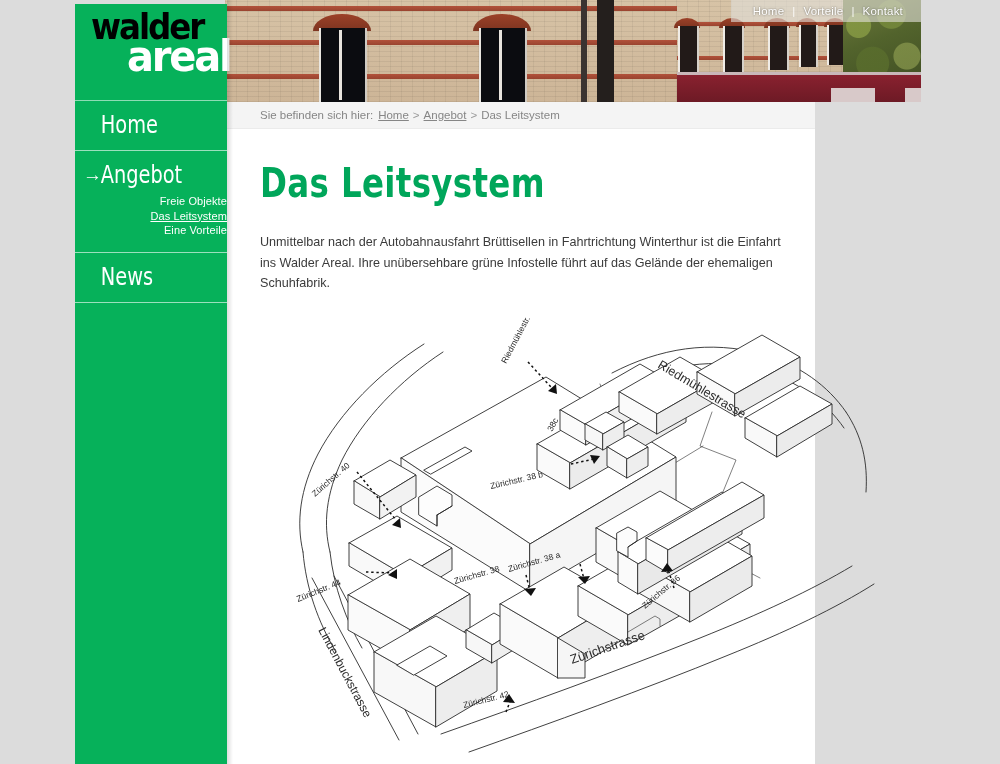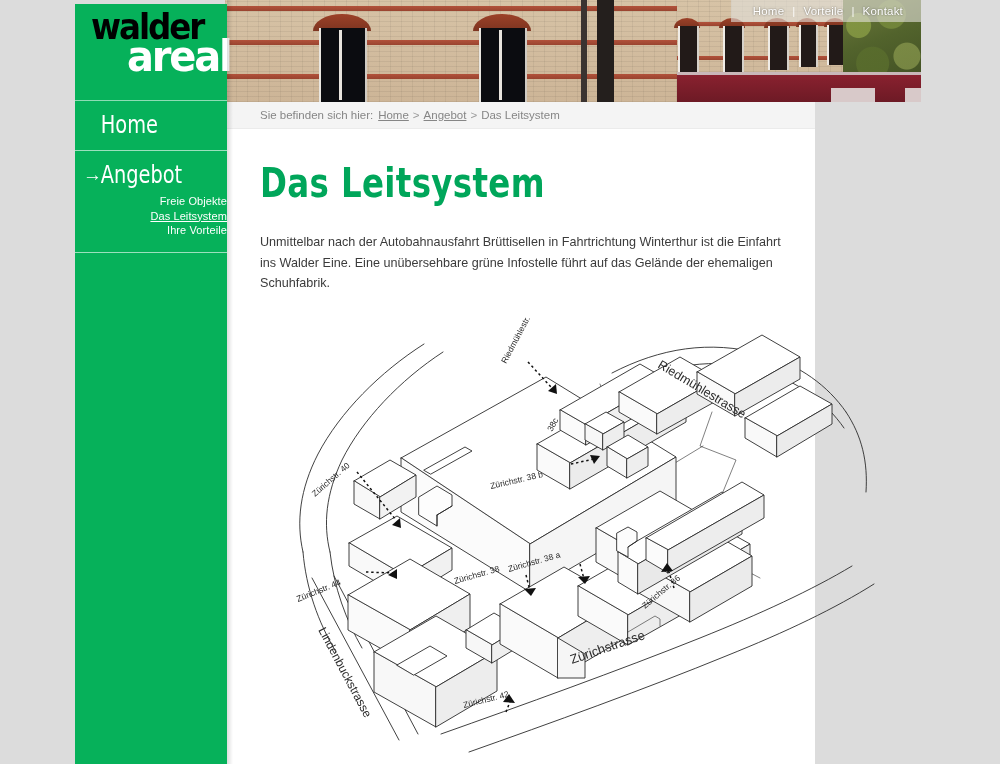--- a/index.html
+++ b/index.html
@@ -306,42 +306,45 @@
     <div class="nav-item">
       <span class="nav-label">Home</span>
     </div>
 
     <div class="nav-item has-arrow">
       <span class="nav-arrow">→</span>
       <span class="nav-label">Angebot</span>
       <div class="subnav">
         <a href="#">Freie Objekte</a>
         <a href="#" class="active">Das Leitsystem</a>
-        <a href="#">Ihre Vorteile</a>
+        <a href="#">Eine Vorteile</a>
       </div>
     </div>
 
 
+    <div class="nav-item">
+      <span class="nav-label">News</span>
+    </div>
 
   </div>
 
   <div id="content">
 
     <div id="breadcrumb-bar">
       <span class="crumb-lead">Sie befinden sich hier:</span>
       <a href="#">Home</a>
       <span class="crumb-sep">&gt;</span>
       <a href="#">Angebot</a>
       <span class="crumb-sep">&gt;</span>
       <span>Das Leitsystem</span>
     </div>
 
     <h1 id="page-title">Das Leitsystem</h1>
 
-    <p id="intro">Unmittelbar nach der Autobahnausfahrt Brüttisellen in Fahrtrichtung Winterthur ist die Einfahrt ins Walder Eine. Eine unübersehbare grüne Infostelle führt auf das Gelände der ehemaligen Schuhfabrik.</p>
+    <p id="intro">Unmittelbar nach der Autobahnausfahrt Brüttisellen in Fahrtrichtung Winterthur ist die Einfahrt ins Walder Areal. Ihre unübersehbare grüne Infostelle führt auf das Gelände der ehemaligen Schuhfabrik.</p>
 
     <div id="map-wrap">
       <svg width="694" height="440" viewBox="227 324 694 440">
         <g fill="none" stroke="#2b2b2b" stroke-width="0.9" stroke-linejoin="round" stroke-linecap="round">
 
           <path d="M612 381 C 660 356, 710 348, 762 362 C 800 373, 828 394, 846 420"></path>
           <path d="M624 396 C 668 372, 714 365, 760 378 C 798 389, 826 410, 844 436"></path>
 
           <path d="M846 420 C 862 444, 868 470, 866 500"></path>
 

